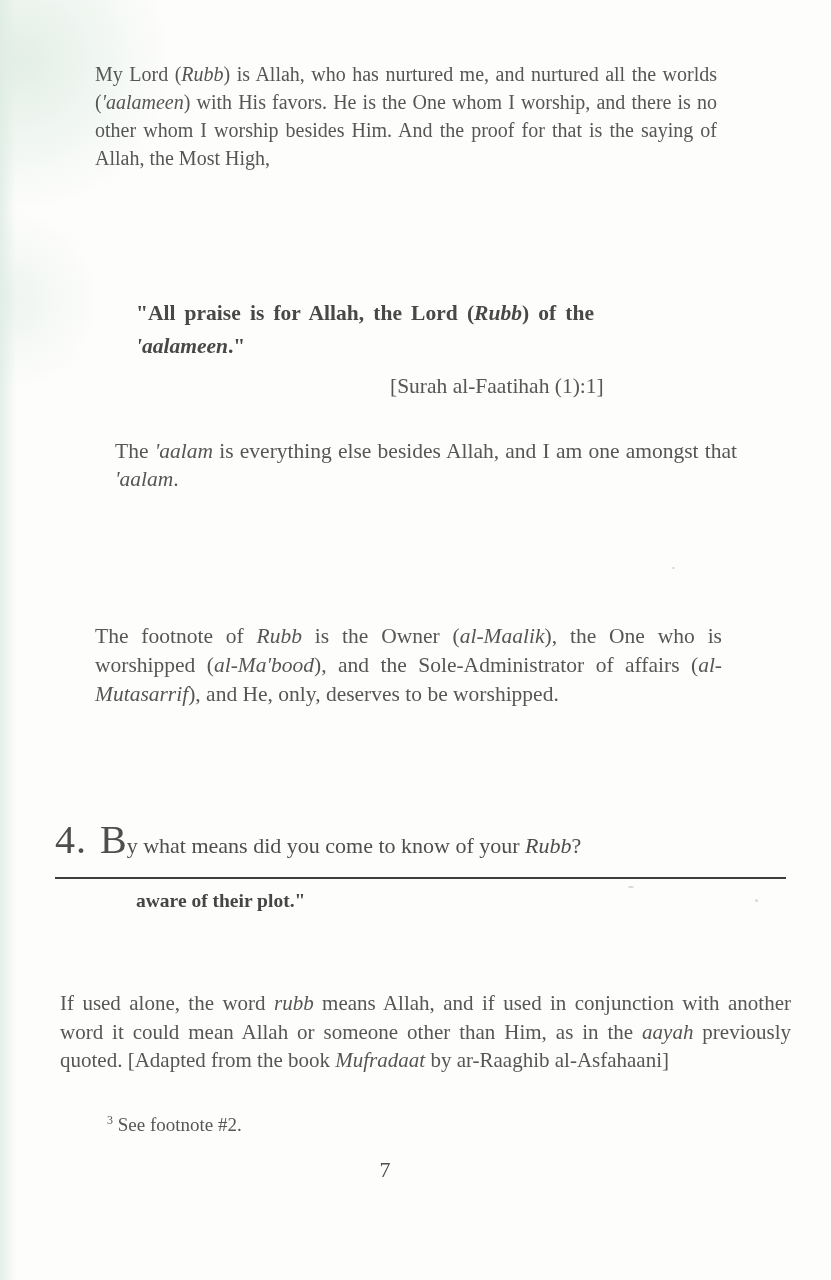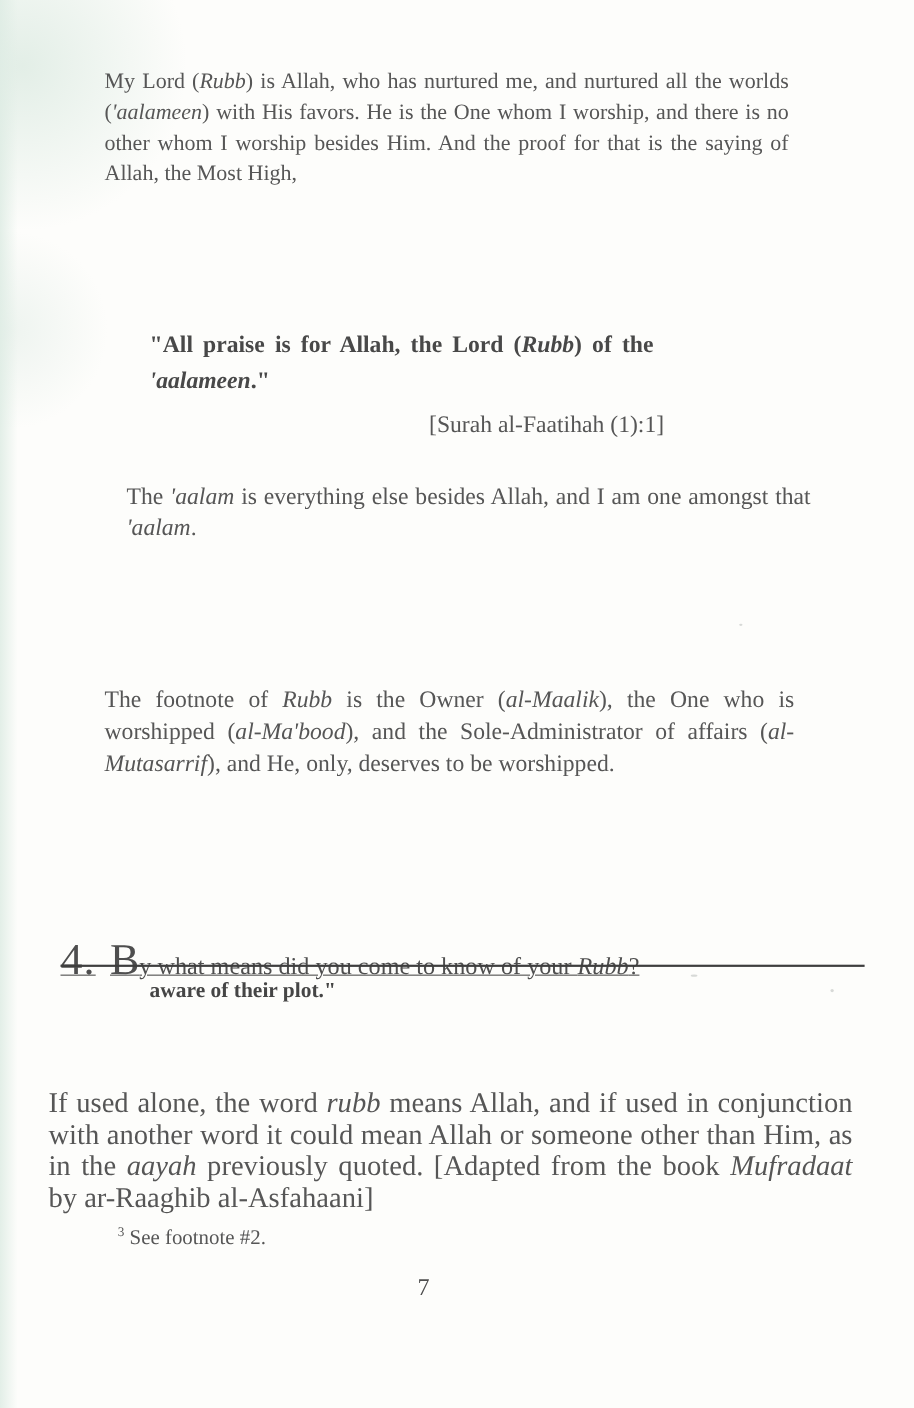--- a/index.html
+++ b/index.html
@@ -31,30 +31,30 @@
     text-align: center;
     vertical-align: 3px;
     margin-right: 14px;
     color: #4f4f4f;
   }
   #quote1 { left: 136px; top: 297px; width: 458px; font-weight: bold; font-size: 21.5px; line-height: 33px; color: #484848; }
   #attr1 { left: 390px; top: 374px; font-size: 21.5px; }
   #para2 { left: 95px; top: 437px; width: 622px; font-size: 21.5px; line-height: 28px; margin-left: 20px; }
   .question { color: #4e4e4e; white-space: nowrap; }
   #q3 { left: 55px; top: 552px; }
-  #q4 { left: 55px; top: 848px; text-decoration: underline; }
+  #q4 { left: 55px; top: 816px; }
   .qnum { font-size: 40px; letter-spacing: 1px; margin-right: 13px; }
   .qcap { font-size: 40px; }
   .qrest { font-size: 22px; }
   .qrest sup { font-size: 14px; }
   #a3 { left: 95px; top: 622px; width: 627px; font-size: 21.5px; line-height: 29px; }
   #rule { left: 55px; top: 877px; width: 731px; height: 0; border-top: 2.5px solid #3e3e3e; }
   #fncont { left: 136px; top: 890px; font-weight: bold; font-size: 19.5px; color: #454545; }
   #attr2 { left: 420px; top: 926px; font-size: 20px; }
-  #fn2 { left: 44px; top: 989px; width: 731px; font-size: 26px; line-height: 28.5px; }
+  #fn2 { left: 60px; top: 989px; width: 731px; font-size: 21px; line-height: 28.5px; }
   #fn3 { left: 67px; top: 1113px; font-size: 19px; margin-left: 40px; }
   #fn3 sup { font-size: 12px; }
   #pagenum { left: 0; top: 1157px; width: 770px; text-align: center; font-size: 22px; color: #4e4e4e; }
   .speck { position: absolute; border-radius: 50%; background: rgba(80,90,85,0.22); }
   #speck1 { left: 628px; top: 886px; width: 6px; height: 2px; }
   #speck2 { left: 755px; top: 899px; width: 3px; height: 3px; }
   #speck3 { left: 672px; top: 567px; width: 3px; height: 2px; }
   i { font-style: italic; }
 </style>
 </head>

